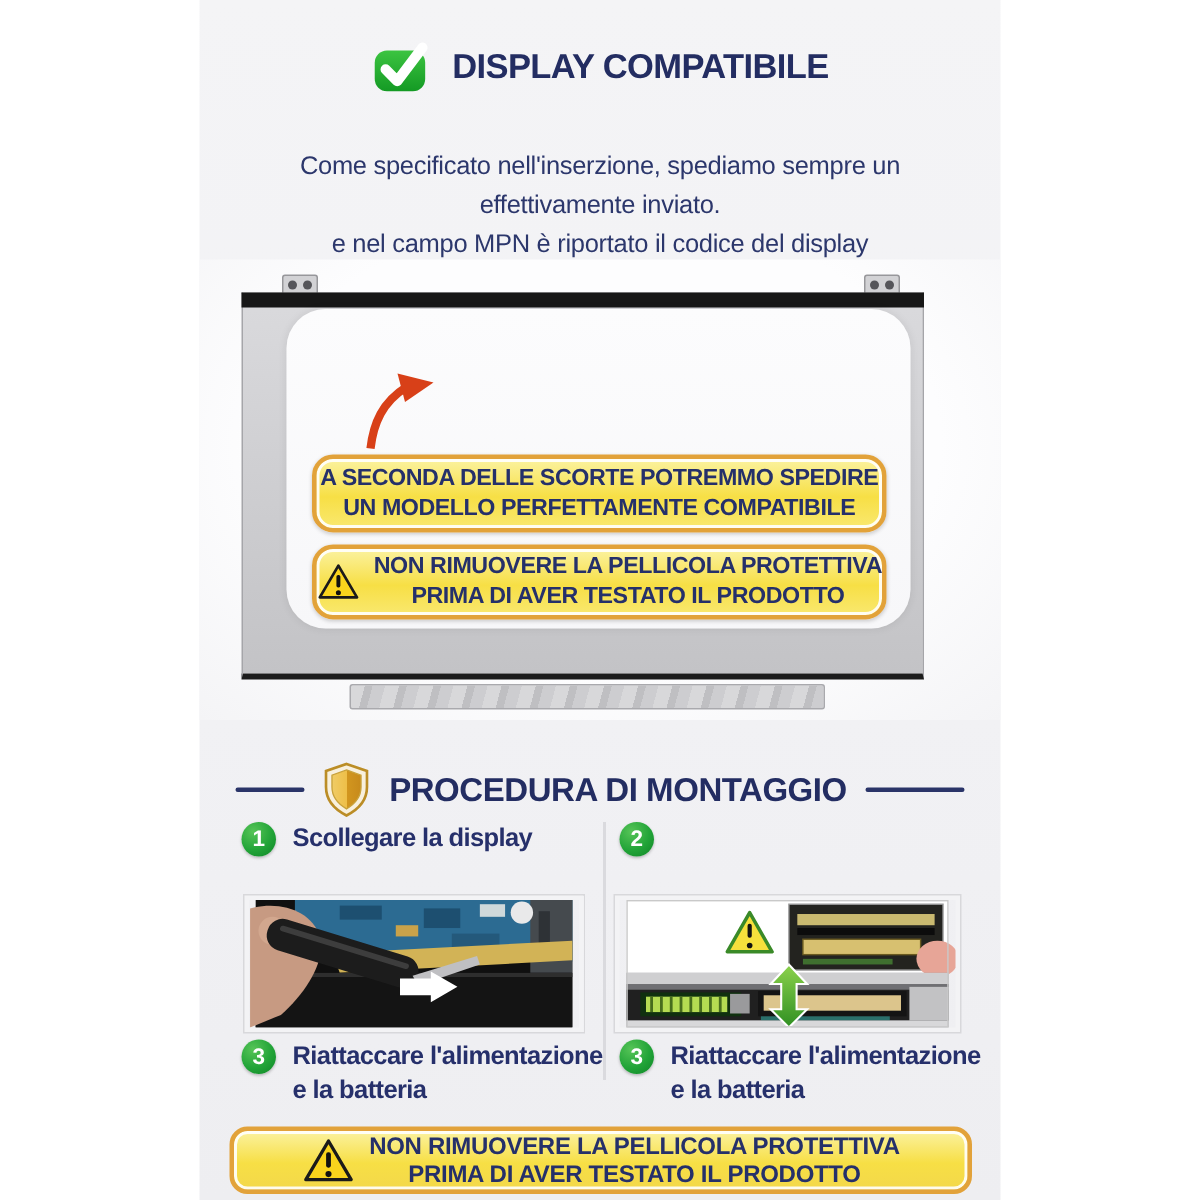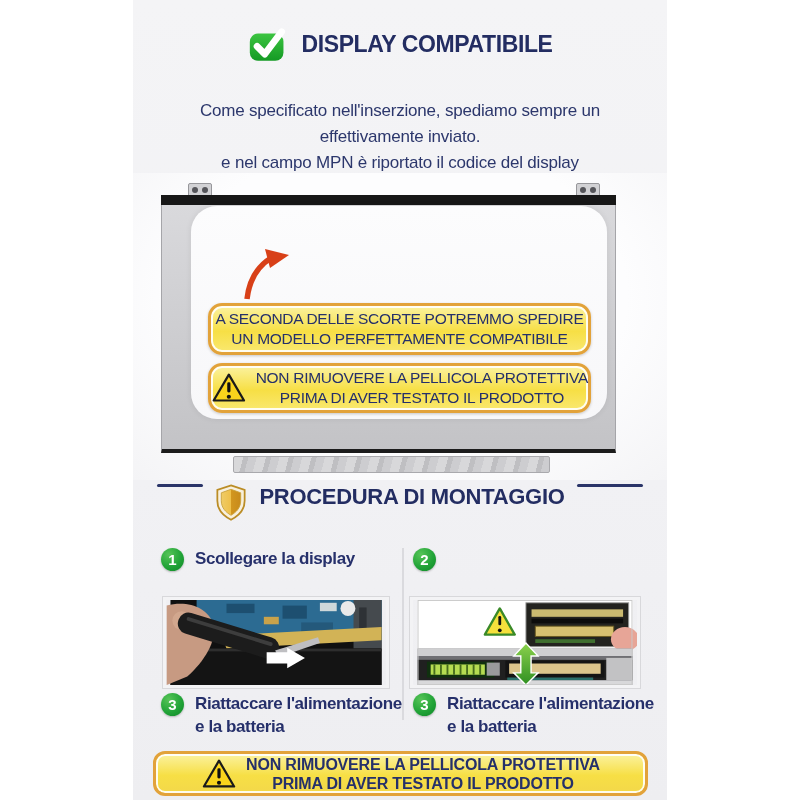--- a/index.html
+++ b/index.html
@@ -32,29 +32,29 @@
   .bracket .hole{width:6px;height:6px;border-radius:50%;background:#55555a;}
   .bracket.left{left:55px;} .bracket.right{left:443px;}
   .foil{position:absolute;left:100px;top:283px;width:317px;height:17px;
         background:repeating-linear-gradient(105deg,#d8d8da 0 9px,#bfbfc2 9px 14px,#cdcdd0 14px 22px);
         border:1px solid #a9a9ad;border-radius:2px;}
 
   .pbanner{position:absolute;left:75px;width:383px;border-radius:14px;
            border:3px solid #e2a23a;box-shadow:inset 0 0 0 2px rgba(255,255,255,0.9),0 1px 3px rgba(0,0,0,0.2);
            background:linear-gradient(180deg,#fbf2a0 0%,#f7df45 55%,#f9e86f 100%);
            display:flex;align-items:center;justify-content:center;gap:9px;}
-  .pbanner .txt{text-align:center;color:#25306a;font-weight:normal;font-size:15.5px;
+  .pbanner .txt{text-align:center;color:#25306a;font-weight:bold;font-size:15.5px;
                 line-height:20px;letter-spacing:-0.3px;white-space:nowrap;}
   .banner-stock{top:130px;height:52px;}
   .banner-film{top:190px;height:50px;}
   .red-arrow{position:absolute;left:104px;top:74px;}
 
   
-  .proc-head{position:absolute;top:484px;left:0;width:100%;display:flex;
-             justify-content:center;gap:12px;}
+  .proc-head{position:absolute;top:508px;left:0;width:100%;display:flex;
+             align-items:center;justify-content:center;gap:12px;}
   .rule{height:3px;background:#2a3468;border-radius:2px;}
   .rule.l{width:46px;} .rule.r{width:66px;}
   .proc-title{color:#232d62;font-weight:bold;font-size:22px;letter-spacing:-0.3px;white-space:nowrap;}
 
   
   .step{position:absolute;display:flex;gap:11px;align-items:flex-start;}
   .badge{width:23px;height:23px;border-radius:50%;flex:0 0 23px;margin-top:1px;
          background:radial-gradient(circle at 34% 28%,#56c457 0%,#22a438 55%,#0e8526 100%);
          color:#fff;font-weight:bold;font-size:15px;display:flex;align-items:center;
          justify-content:center;box-shadow:0 1px 2px rgba(0,0,0,0.25);}

